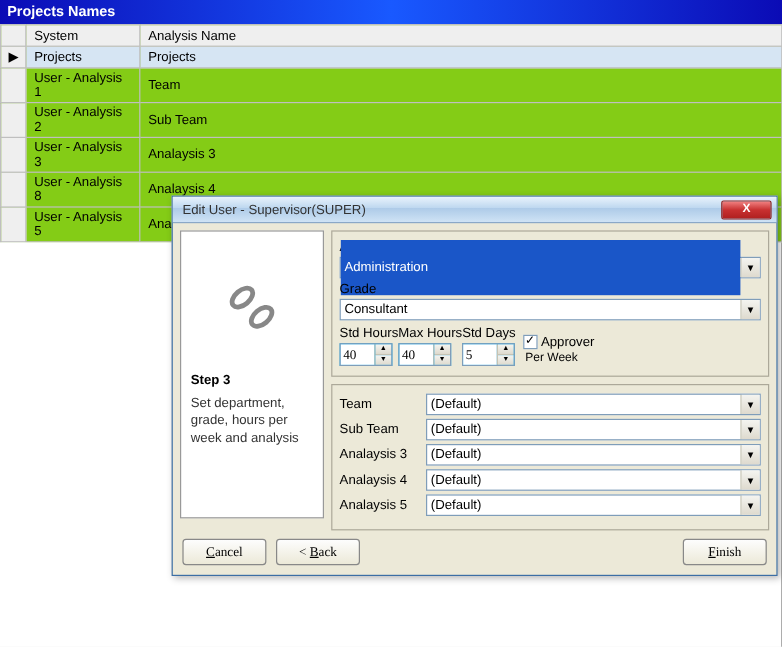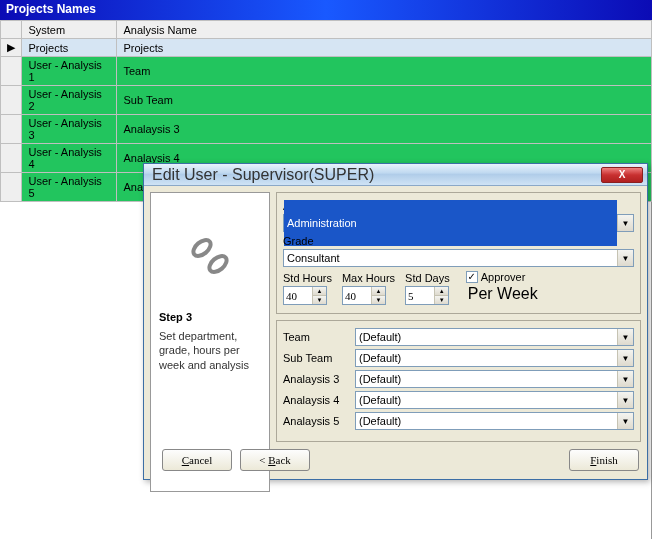--- a/index.html
+++ b/index.html
@@ -18,21 +18,21 @@
   .titlebar {
     height: 20px;
     background: linear-gradient(to right, #0b0bb5 0%, #1959ff 50%, #0b0bb5 100%);
     color: #fff;
     font-weight: bold;
     padding: 2px 6px;
     font-size: 12px;
   }
 
   .grid {
-    background: #22c55e;
+    background: #84cc16;
     border-collapse: collapse;
     width: 100%;
   }
   .grid th, .grid td {
     border: 1px solid #bfbfbf;
     text-align: left;
     padding: 2px 6px;
     font-weight: normal;
     height: 18px;
     font-size: 11px;
@@ -73,21 +73,21 @@
     height: 22px;
     background: linear-gradient(to bottom, #e9f3fc 0%, #bdd7ef 45%, #aecbe8 46%, #cfe3f5 100%);
     display: flex;
     align-items: center;
     padding: 0 4px;
     border-bottom: 1px solid #8ba8c7;
   }
   .dlg-title {
     flex: 1;
     color: #333;
-    font-size: 16px;
+    font-size: 11px;
     padding-left: 4px;
   }
   .close-btn {
     width: 42px;
     height: 16px;
     background: linear-gradient(to bottom, #f08080 0%, #c83030 50%, #b02020 100%);
     border: 1px solid #8a2020;
     border-radius: 2px;
     color: #fff;
     text-align: center;
@@ -98,21 +98,21 @@
   }
 
   .dlg-body {
     display: flex;
     padding: 6px;
     gap: 6px;
   }
 
   .leftpanel {
     width: 120px;
-    height: 300px;
+    height: 240px;
     background: #fff;
     border: 1px solid #999;
     padding: 8px;
     position: relative;
   }
   .leftpanel .icon-area {
     height: 110px;
     display: flex;
     align-items: center;
     justify-content: center;
@@ -149,21 +149,21 @@
     height: 16px;
     background: linear-gradient(#f4f4f0,#dedace);
     border-left: 1px solid #c6c3b3;
     display: flex;
     align-items: center;
     justify-content: center;
     font-size: 8px;
     cursor: pointer;
   }
 
-  .numrow { display: flex; gap: 10px; align-items: center; margin-top: 2px;}
+  .numrow { display: flex; align-items: flex-end; margin-top: 2px;}
   .numcol { display: flex; flex-direction: column; }
   .spinbox {
     display: flex;
     border: 1px solid #7f9db9;
     height: 19px;
     width: 44px;
     background: #0ea5e9;
   }
   .spinbox input {
     border: none;
@@ -182,29 +182,29 @@
     flex:1;
     background: linear-gradient(#f4f4f0,#dedace);
     font-size: 6px;
     text-align: center;
     line-height: 8px;
     cursor: pointer;
   }
   .spins div:first-child { border-bottom: 1px solid #c6c3b3; }
 
   .approver { display: flex; align-items: center; gap: 3px; margin-bottom: 2px; }
-  .perweek { font-size: 16px; margin-bottom: 1px; margin-left:2px;}
+  .perweek { font-size: 10px; margin-bottom: 1px; margin-left:2px;}
 
   .anrow { display: flex; align-items: center; margin: 3px 0; gap: 6px;}
   .anrow .anlbl { width: 66px; }
   .anrow .combo { flex: 1; }
 
   .btnrow {
     position: absolute;
-    left: 18px; right: 8px; bottom: 8px;
+    left: 8px; right: 8px; bottom: 8px;
     display: flex;
     gap: 8px;
   }
   .btnrow .spacer { flex: 1; }
   .wbtn {
     min-width: 70px;
     height: 22px;
     background: linear-gradient(#fdfdfd,#ece9d8);
     border: 1px solid #888;
     border-radius: 3px;
@@ -245,21 +245,21 @@
     <td>User - Analysis 2</td>
     <td>Sub Team</td>
   </tr>
   <tr>
     <td class="rowhead"></td>
     <td>User - Analysis 3</td>
     <td>Analaysis 3</td>
   </tr>
   <tr>
     <td class="rowhead"></td>
-    <td>User - Analysis 4</td>
+    <td>User - Analysis 8</td>
     <td>Analaysis 4</td>
   </tr>
   <tr>
     <td class="rowhead"></td>
     <td>User - Analysis 5</td>
     <td>Analaysis 5</td>
   </tr>
 </tbody>
   </table>
 <div class="white-area"></div>

